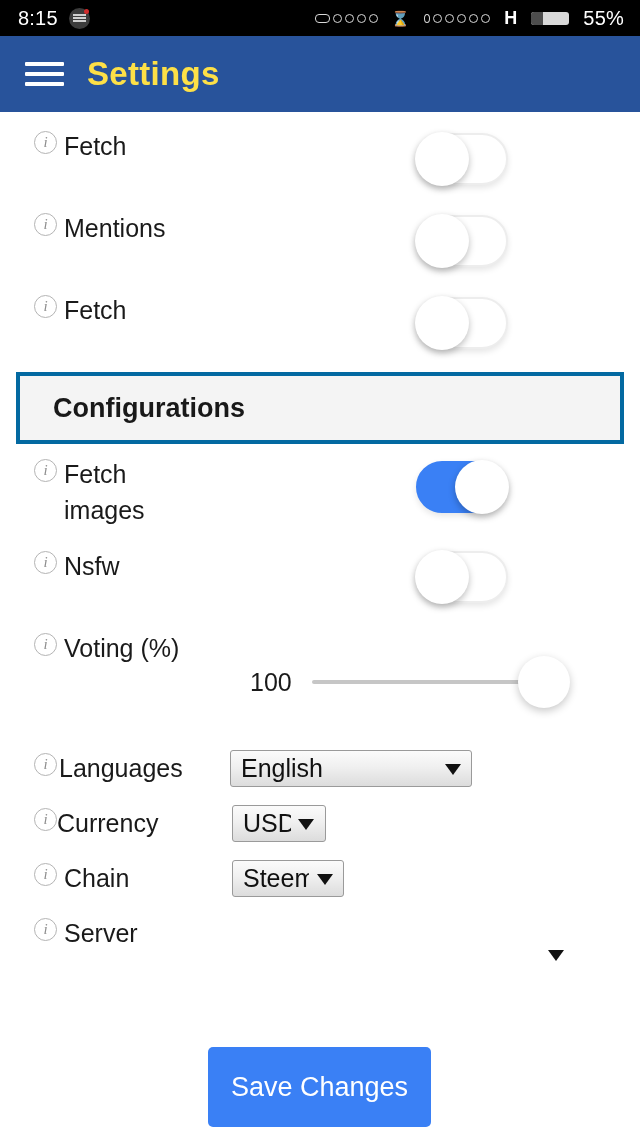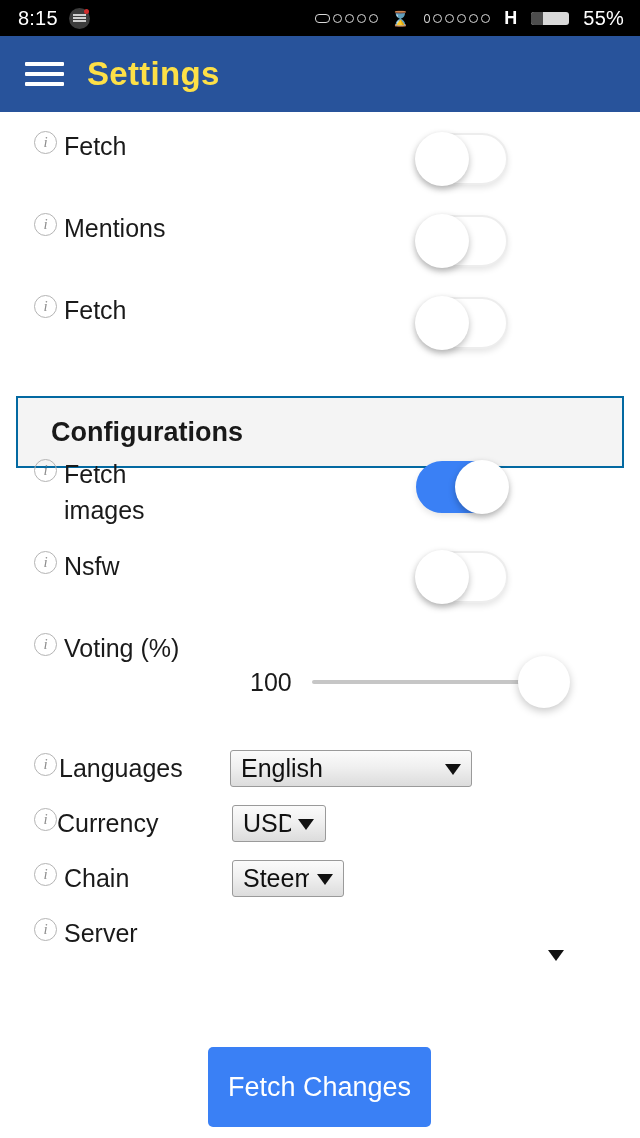--- a/index.html
+++ b/index.html
@@ -262,24 +262,23 @@
     box-shadow: 0 3px 8px rgba(0,0,0,0.22);
   }
 
   
   .section-panel {
     position: absolute;
     left: 16px;
     width: 608px;
     height: 72px;
     background: #f4f4f4;
-    border: 2px solid #0369a1;
-    display: flex;
-    align-items: center;
-    margin-top: 24px;
+    border: 4px solid #0369a1;
+    display: flex;
+    align-items: center;
   }
   .section-title {
     margin-left: 33px;
     font-size: 27px;
     font-weight: bold;
     color: #191919;
   }
 
   
   .native-select {
@@ -477,16 +476,16 @@
     <span class="select-caret" style="top:762px; left:317px;"></span>
 
     <div class="row" style="top:803px;">
       <div class="label-cell">
         <span class="info-icon">i</span>
         <span class="row-label">Server</span>
       </div>
     </div>
     <span class="select-caret" style="top:838px; left:548px;"></span>
 
-    <button class="save-button" style="top:935px; left:208px;">Fetch Changes</button>
+    <button class="save-button" style="top:935px; left:208px;">Save Changes</button>
 
   </div>
 </div>
 
 </body></html>

